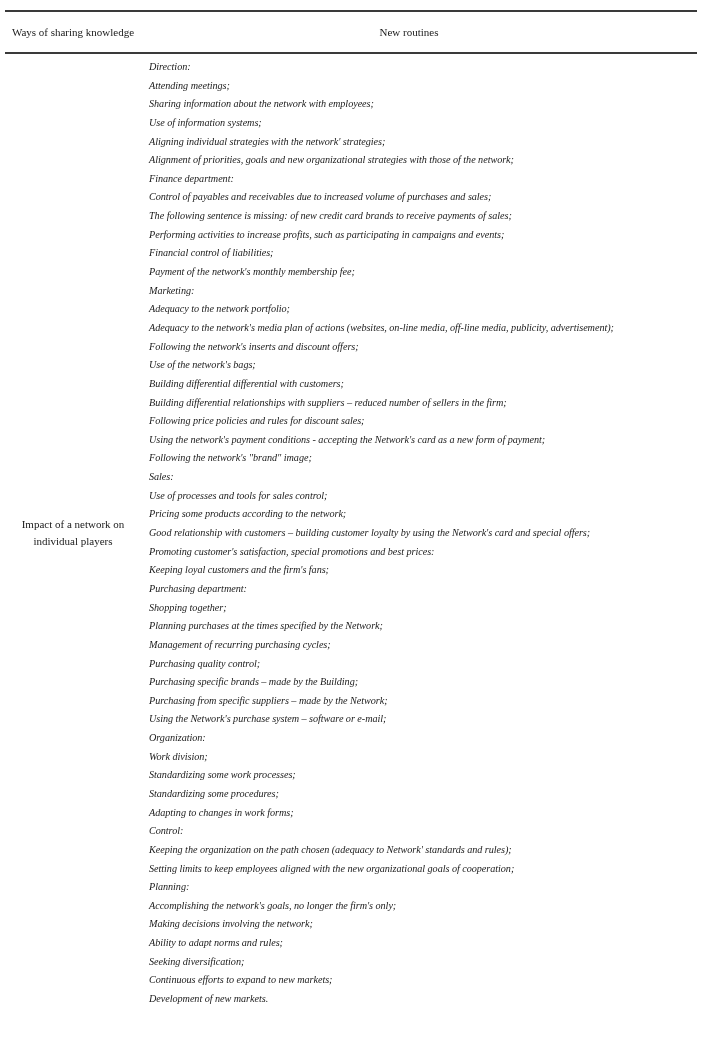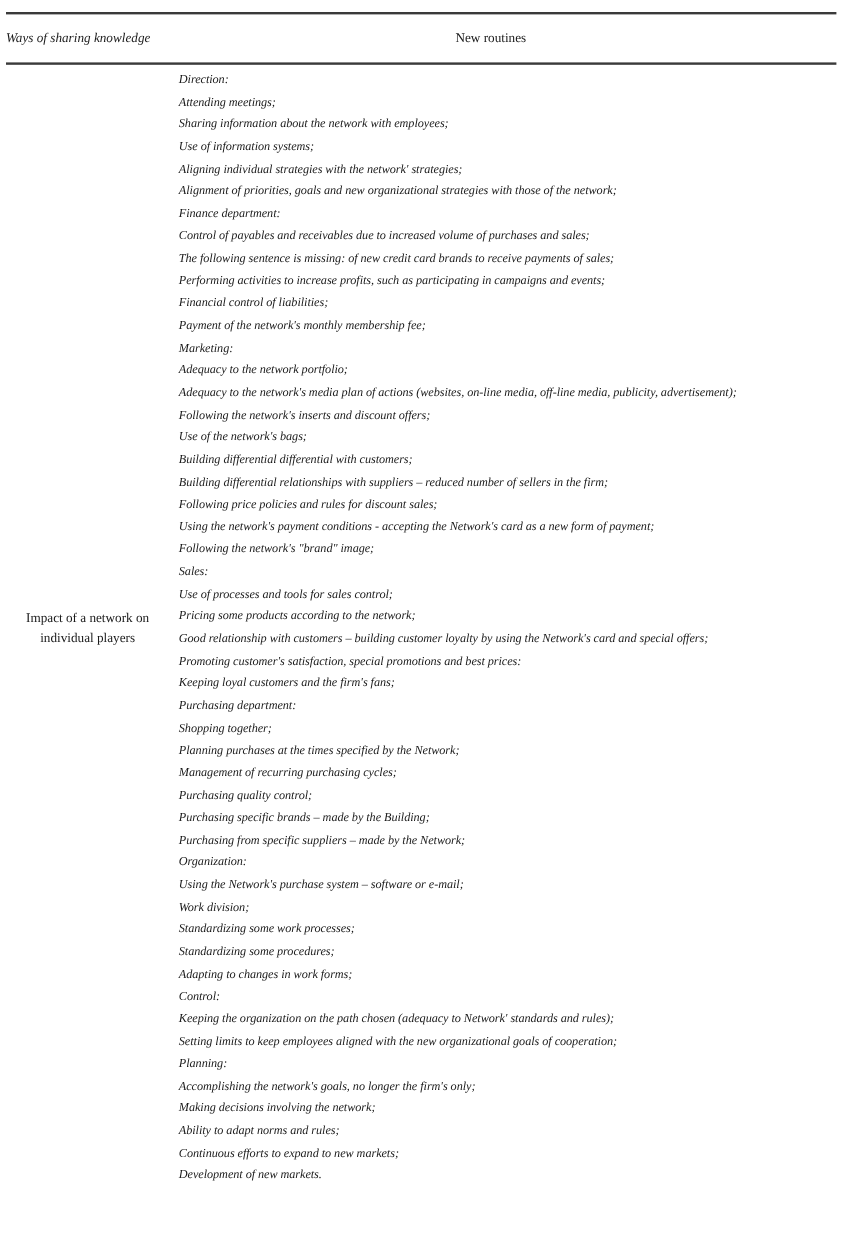--- a/index.html
+++ b/index.html
@@ -29,24 +29,23 @@
     height: 0;
     border-top: 2px solid #3a3a3a;
   }
   .header-row {
     display: flex;
     height: 40px;
     align-items: center;
   }
   .header-cell-1 {
     width: 136px;
-    text-align: left;
+    text-align: center;
     font-size: 11px;
     line-height: 17px;
-    font-style: italic;
   }
   .header-cell-2 {
     flex: 1;
     text-align: center;
     font-size: 11px;
     padding-right: 20px;
   }
   .body-row {
     display: flex;
     padding-top: 4px;
@@ -125,31 +124,32 @@
         <div class="routine-line">Good relationship with customers – building customer loyalty by using the Network's card and special offers;</div>
         <div class="routine-line">Promoting customer's satisfaction, special promotions and best prices:</div>
         <div class="routine-line">Keeping loyal customers and the firm's fans;</div>
         <div class="routine-line">Purchasing department:</div>
         <div class="routine-line">Shopping together;</div>
         <div class="routine-line">Planning purchases at the times specified by the Network;</div>
         <div class="routine-line">Management of recurring purchasing cycles;</div>
         <div class="routine-line">Purchasing quality control;</div>
         <div class="routine-line">Purchasing specific brands – made by the Building;</div>
         <div class="routine-line">Purchasing from specific suppliers – made by the Network;</div>
+        <div class="routine-line">Using the Network's purchase system – software or e-mail;</div>
         <div class="routine-line">Organization:</div>
-        <div class="routine-line">Using the Network's purchase system – software or e-mail;</div>
         <div class="routine-line">Work division;</div>
         <div class="routine-line">Standardizing some work processes;</div>
         <div class="routine-line">Standardizing some procedures;</div>
         <div class="routine-line">Adapting to changes in work forms;</div>
         <div class="routine-line">Control:</div>
         <div class="routine-line">Keeping the organization on the path chosen (adequacy to Network' standards and rules);</div>
         <div class="routine-line">Setting limits to keep employees aligned with the new organizational goals of cooperation;</div>
         <div class="routine-line">Planning:</div>
         <div class="routine-line">Accomplishing the network's goals, no longer the firm's only;</div>
         <div class="routine-line">Making decisions involving the network;</div>
         <div class="routine-line">Ability to adapt norms and rules;</div>
+        <div class="routine-line">Seeking diversification;</div>
         <div class="routine-line">Continuous efforts to expand to new markets;</div>
         <div class="routine-line">Development of new markets.</div>
       </div>
   </div>
 
 </div>
 
 </body></html>

